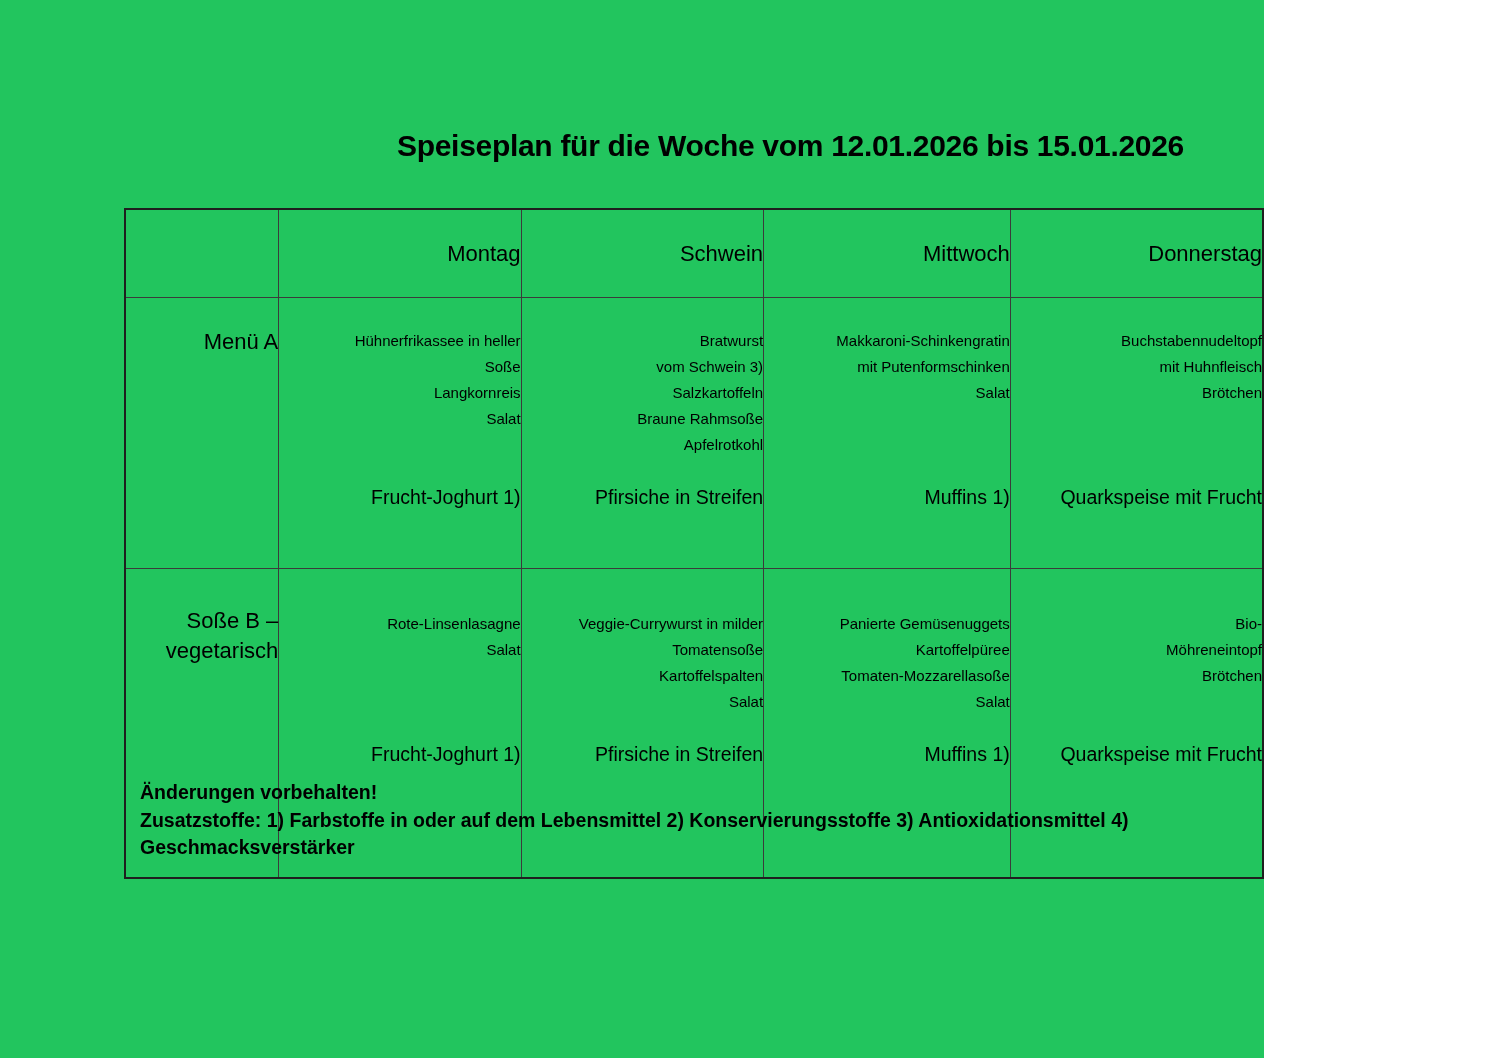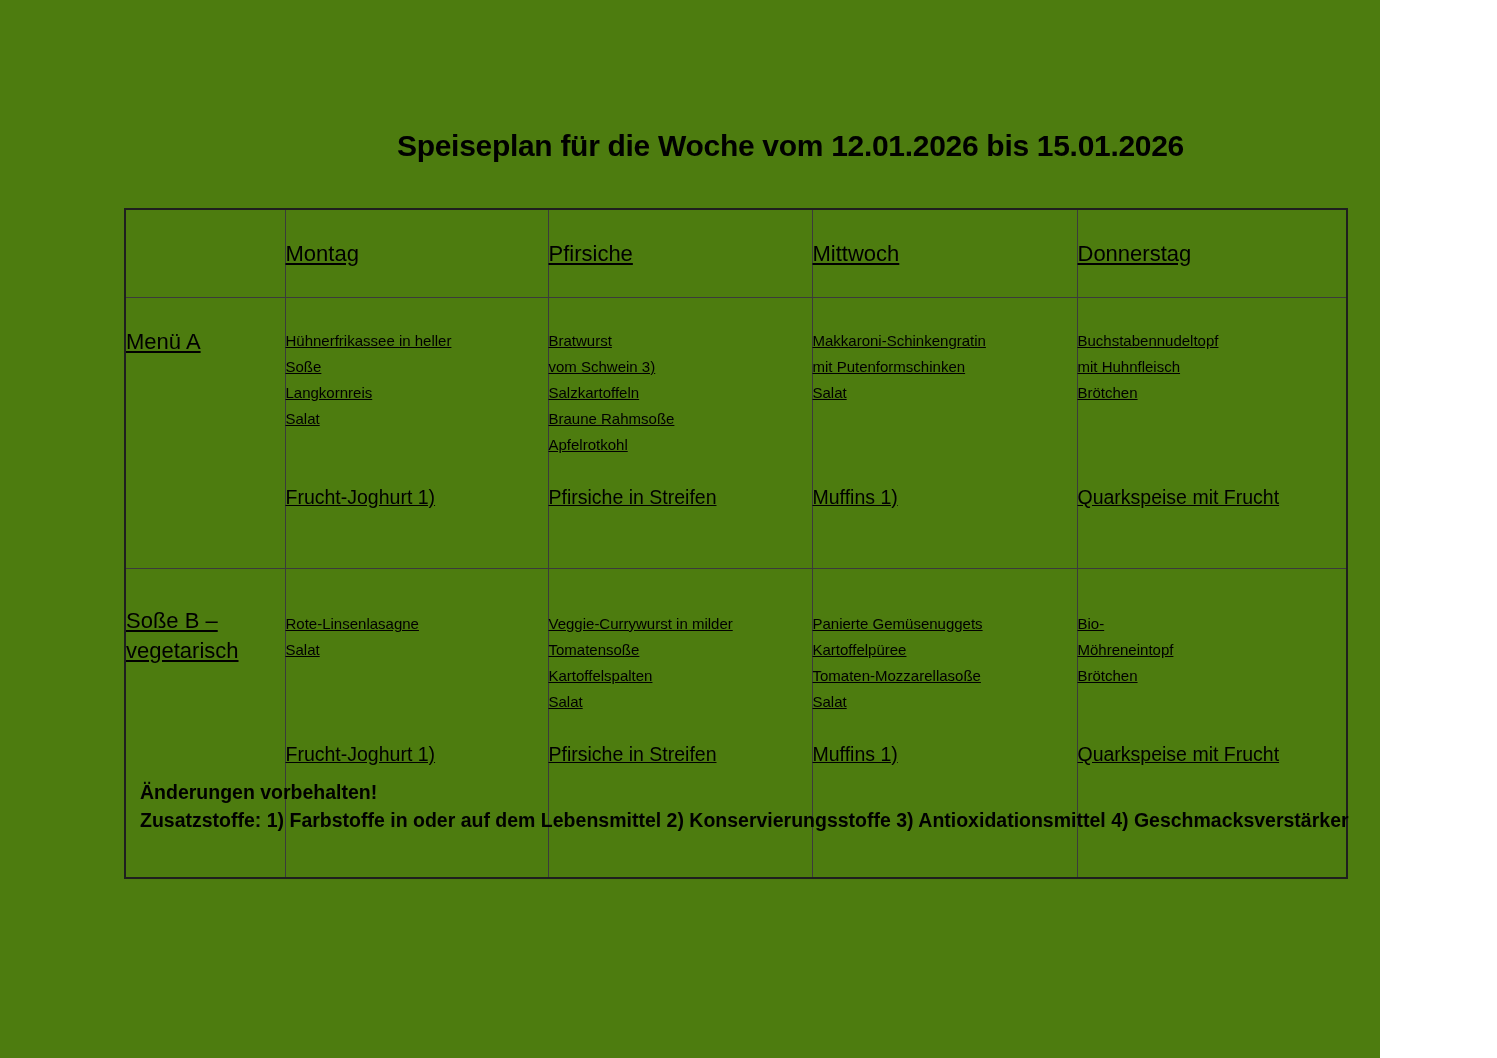--- a/index.html
+++ b/index.html
@@ -1,20 +1,20 @@
 <!DOCTYPE html>
 <html><head>
 <meta charset="utf-8">
 <style>
   html,body{margin:0;padding:0;background:#ffffff;}
   .page{
     position:relative;
-    width:1380px;
+    width:1264px;
     height:1058px;
-    background:#4d7c0f;
+    background:#22c55e;
     color:#000000;
     font-family:"Liberation Sans", sans-serif;
     overflow:hidden;
   }
   .title{
     position:absolute;
     top:129px;
     left:84px;
     width:1413px;
     text-align:center;
@@ -28,23 +28,22 @@
     left:124px;
     top:208px;
     border-collapse:collapse;
     table-layout:fixed;
     border:2px solid #1f1f1f;
   }
   table.menu td, table.menu th{
     border:1px solid #3b3b3b;
     padding:0;
     margin:0;
-    text-align:left;
+    text-align:right;
     font-weight:normal;
-    text-decoration:underline;
   }
   th.day{
     height:87px;
     vertical-align:middle;
     font-size:22px;
     font-weight:700;
   }
   th.corner{height:87px;}
   tr.row-a > *{height:240px;}
   tr.row-b > *{height:266px;}
@@ -93,21 +92,21 @@
       <col style="width:160px">
       <col style="width:263px">
       <col style="width:264px">
       <col style="width:265px">
       <col style="width:270px">
     </colgroup>
     <tbody>
         <tr>
       <th class="corner"></th>
       <th class="day">Montag</th>
-      <th class="day">Pfirsiche</th>
+      <th class="day">Schwein</th>
       <th class="day">Mittwoch</th>
       <th class="day">Donnerstag</th>
     </tr>
     <tr class="row-a">
       <td class="rowlabel">
         <div class="label-lines">Menü A</div>
       </td>
       <td class="cell">
         <div class="main main-a">Hühnerfrikassee in heller
 Soße

